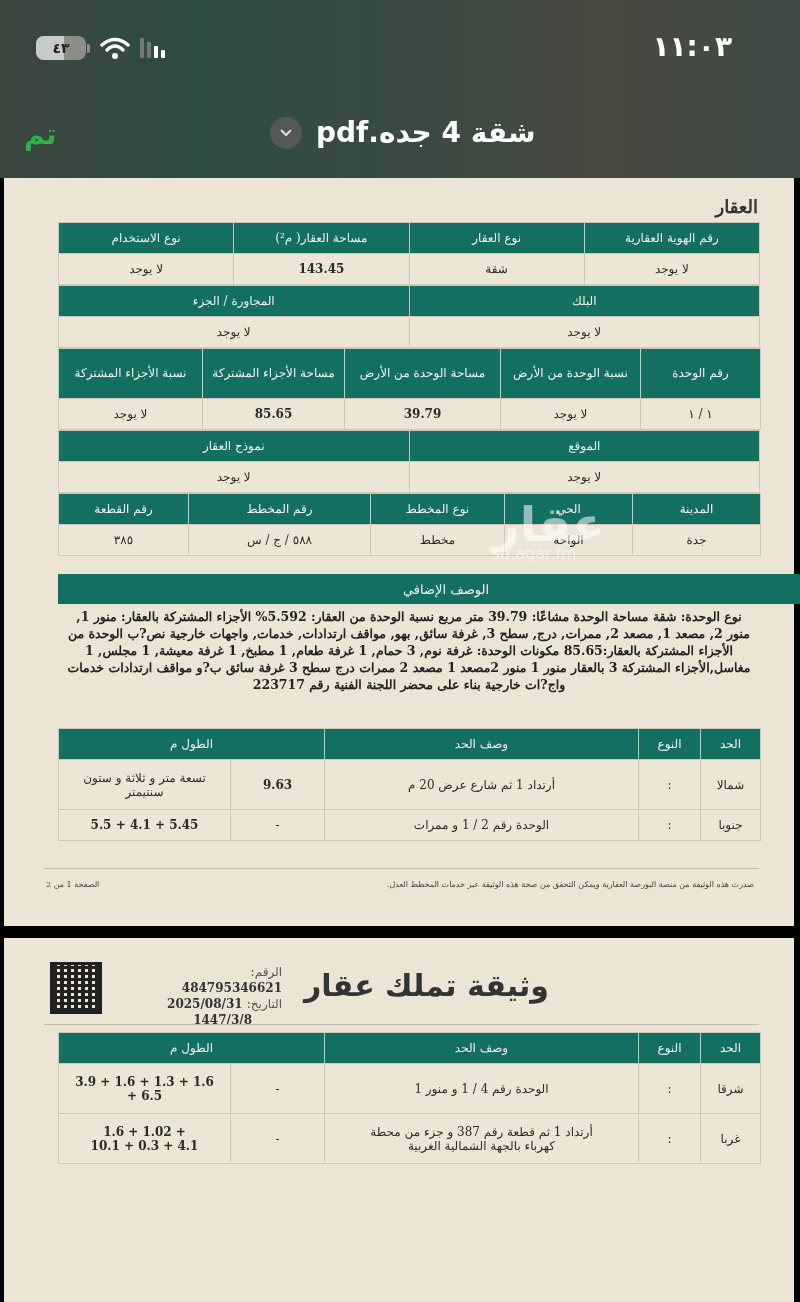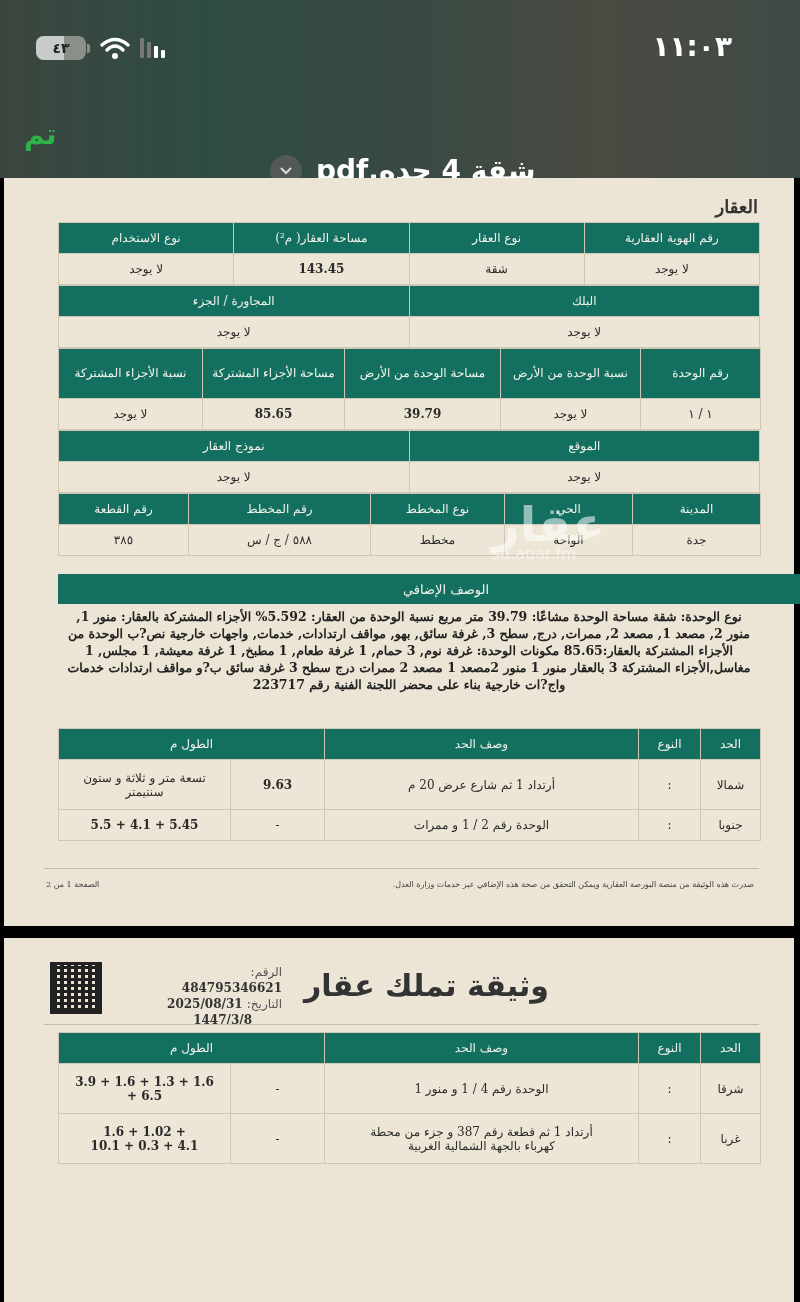--- a/index.html
+++ b/index.html
@@ -16,21 +16,21 @@
   .battery { width: 50px; height: 24px; border-radius: 8px; background: #8a8f8a; position: relative; overflow: hidden; display: flex; align-items: center; justify-content: center; }
   .battery .fill { position: absolute; left: 0; top: 0; bottom: 0; width: 55%; background: #c8ccc8; }
   .battery .label { position: relative; font-family: "DejaVu Sans", sans-serif; font-size: 14px; font-weight: bold; color: #222; }
   .battery-tip { width: 3px; height: 9px; background: #8a8f8a; border-radius: 0 2px 2px 0; margin-left: -9px; }
   .wifi { width: 30px; height: 24px; }
   .signal { display: flex; align-items: flex-end; gap: 3px; height: 20px; }
   .signal span { width: 4px; background: #fff; border-radius: 1px; }
   .signal span.dim { background: #777; }
 
   .done-btn { position: absolute; left: 24px; top: 118px; color: #2fb24a; font-family: "DejaVu Sans", sans-serif; font-size: 28px; font-weight: bold; cursor: pointer; }
-  .title-wrap { position: absolute; left: 270px; top: 116px; display: flex; align-items: center; gap: 14px; margin-top: 38px; }
+  .title-wrap { position: absolute; left: 270px; top: 116px; display: flex; align-items: center; gap: 14px; }
   .chev-btn { width: 32px; height: 32px; border-radius: 50%; background: #535a55; display: flex; align-items: center; justify-content: center; }
   .doc-title { color: #fff; font-family: "DejaVu Sans", sans-serif; font-size: 28px; font-weight: bold; direction: rtl; }
 
   
   .page { position: absolute; left: 4px; width: 790px; background: #ece4d4; }
   .page1 { top: 178px; height: 748px; }
   .page2 { top: 938px; height: 364px; }
 
   .section-title { position: absolute; right: 36px; top: 18px; font-size: 18px; color: #333; direction: rtl; font-weight: bold; }
 
@@ -236,21 +236,21 @@
       <td>جنوبا</td>
       <td>:</td>
       <td>الوحدة رقم 2 / 1 و ممرات</td>
       <td>-</td>
       <td class="num" style="direction:ltr">5.5 + 4.1 + 5.45</td>
     </tr>
   </tbody>
     </table>
 
   <div class="footer-line"></div>
-  <div class="footer-text">صدرت هذه الوثيقة من منصة البورصة العقارية ويمكن التحقق من صحة هذه الإضافي عبر خدمات وزارة العدل.</div>
+  <div class="footer-text">صدرت هذه الوثيقة من منصة البورصة العقارية ويمكن التحقق من صحة هذه الوثيقة عبر خدمات المخطط العدل.</div>
   <div class="footer-page">الصفحة 1 من 2</div>
 </div>
 
 <div class="page page2">
   <div class="qr"></div>
   <div class="meta">
     <div><span class="lbl">الرقم:</span> <span>484795346621</span></div>
     <div><span class="lbl">التاريخ:</span> <span>2025/08/31</span></div>
     <div style="padding-right:30px"><span>1447/3/8</span></div>
   </div>

